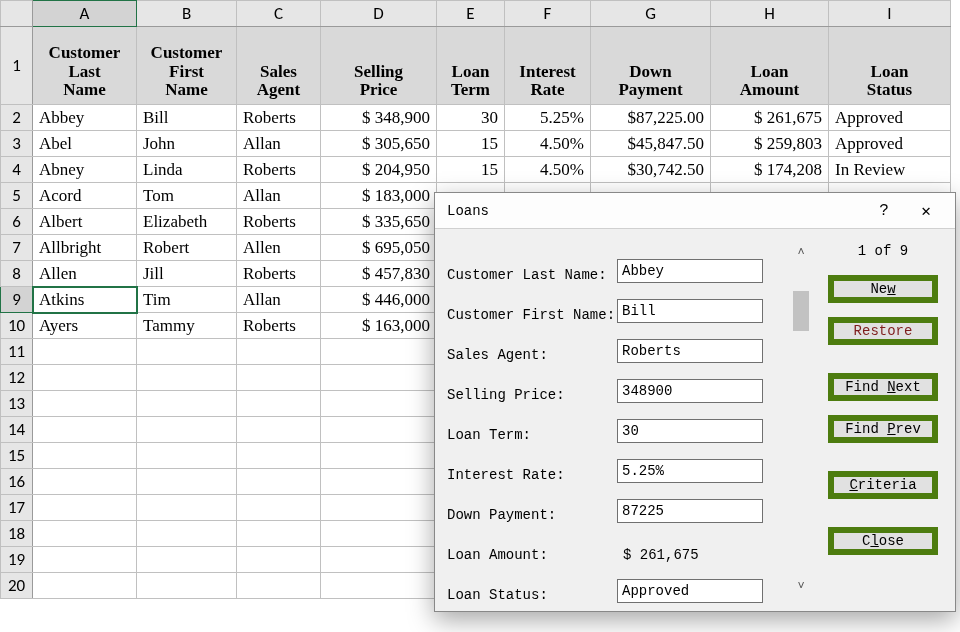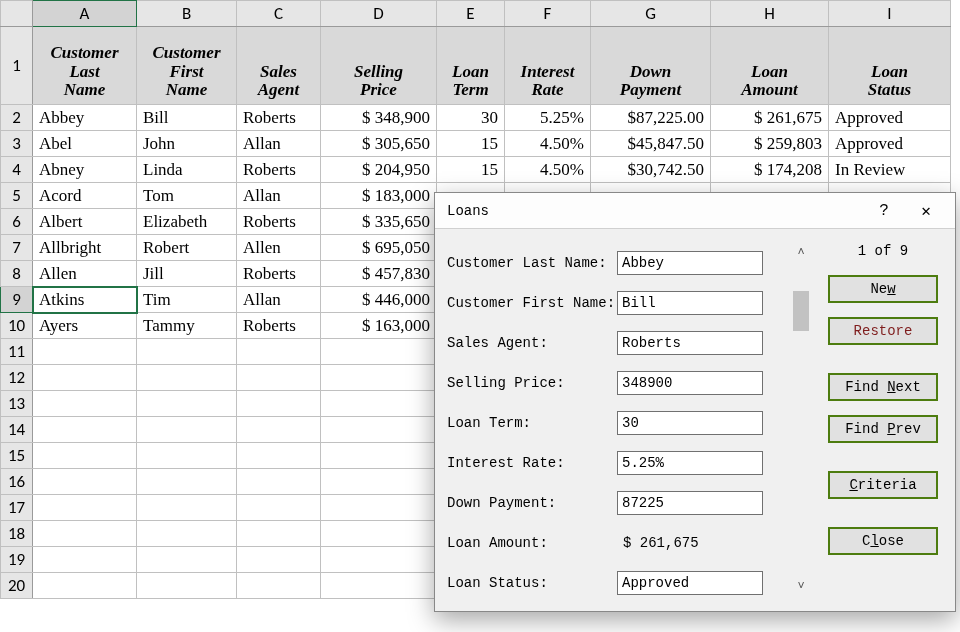--- a/index.html
+++ b/index.html
@@ -84,21 +84,21 @@
 .grid col.cA  { width: 104px; }
 .grid col.cB  { width: 100px; }
 .grid col.cC  { width: 84px; }
 .grid col.cD  { width: 116px; }
 .grid col.cE  { width: 68px; }
 .grid col.cF  { width: 86px; }
 .grid col.cG  { width: 120px; }
 .grid col.cH  { width: 118px; }
 .grid col.cI  { width: 122px; }
 
-.grid tr.hdrow td { height: 78px; font-style: italic; }
+.grid tr.hdrow td { height: 78px; }
 
 
 .dialog {
   position: absolute;
   left: 434px;
   top: 192px;
   width: 522px;
   height: 420px;
   background: #f0f0f0;
   border: 1px solid #888;
@@ -121,21 +121,21 @@
   font-size: 16px;
 }
 
 .dlgbody {
   display: flex;
   padding: 14px 12px;
   gap: 12px;
   height: calc(100% - 36px);
 }
 .fields { flex: 1; }
-.fields .row { display: flex; align-items: center; height: 40px; }
+.fields .row { display: flex; align-items: flex-end; height: 40px; }
 .fields .lab { width: 170px; }
 .fields input[type=text] {
   width: 146px; height: 24px;
   border: 1px solid #707070;
   padding: 1px 4px;
   font: inherit;
   background: #fff;
 }
 .fields .static { padding-left: 6px; }
 
@@ -168,21 +168,21 @@
 .btncol .counter {
   text-align: center;
   height: 26px;
   margin-bottom: 6px;
 }
 .btncol button {
   display: block;
   width: 110px; height: 28px;
   margin: 0 auto 14px auto;
   background: #e1e1e1;
-  border: 2px solid #4d7c0f;
+  border: 6px solid #4d7c0f;
   font: inherit;
   padding: 0;
 }
 .btncol button:disabled { color: #7f1d1d; }
 .btncol .gap { height: 14px; }
 u { text-decoration: underline; }
 </style>
 </head>
 <body>
 

